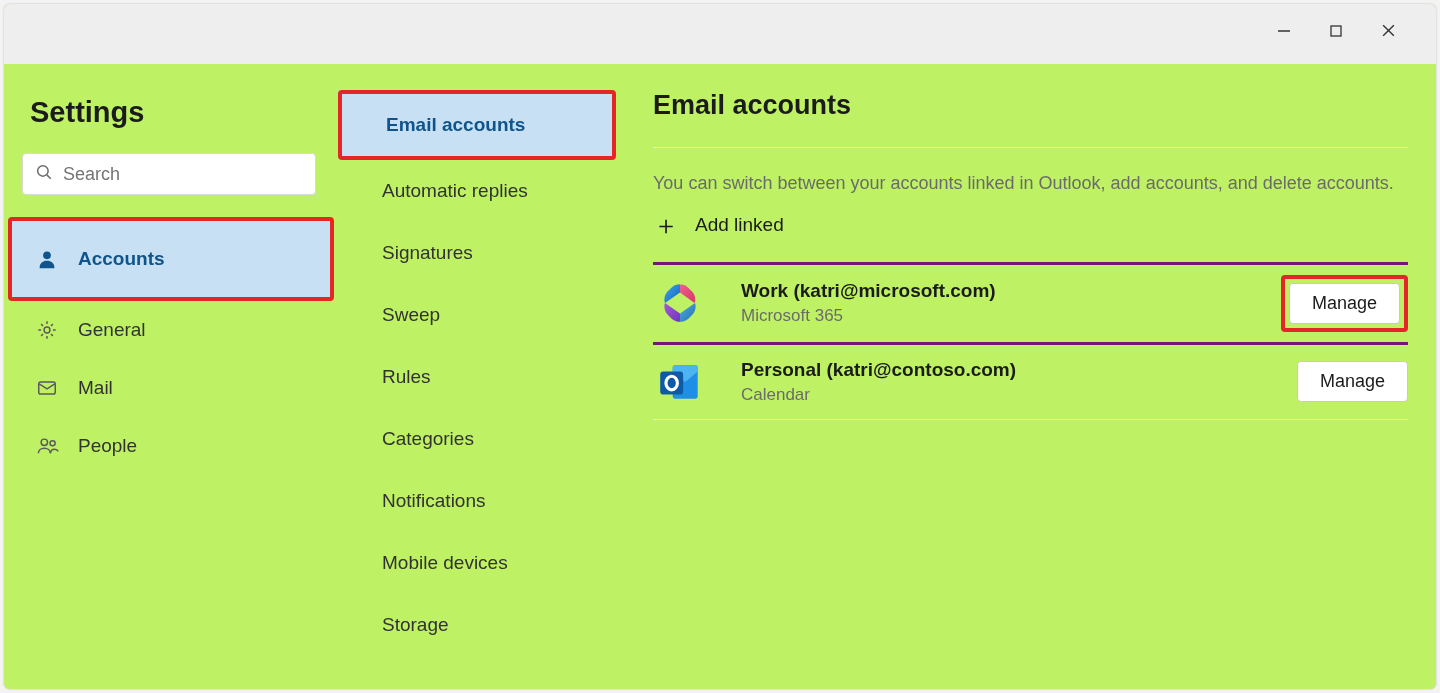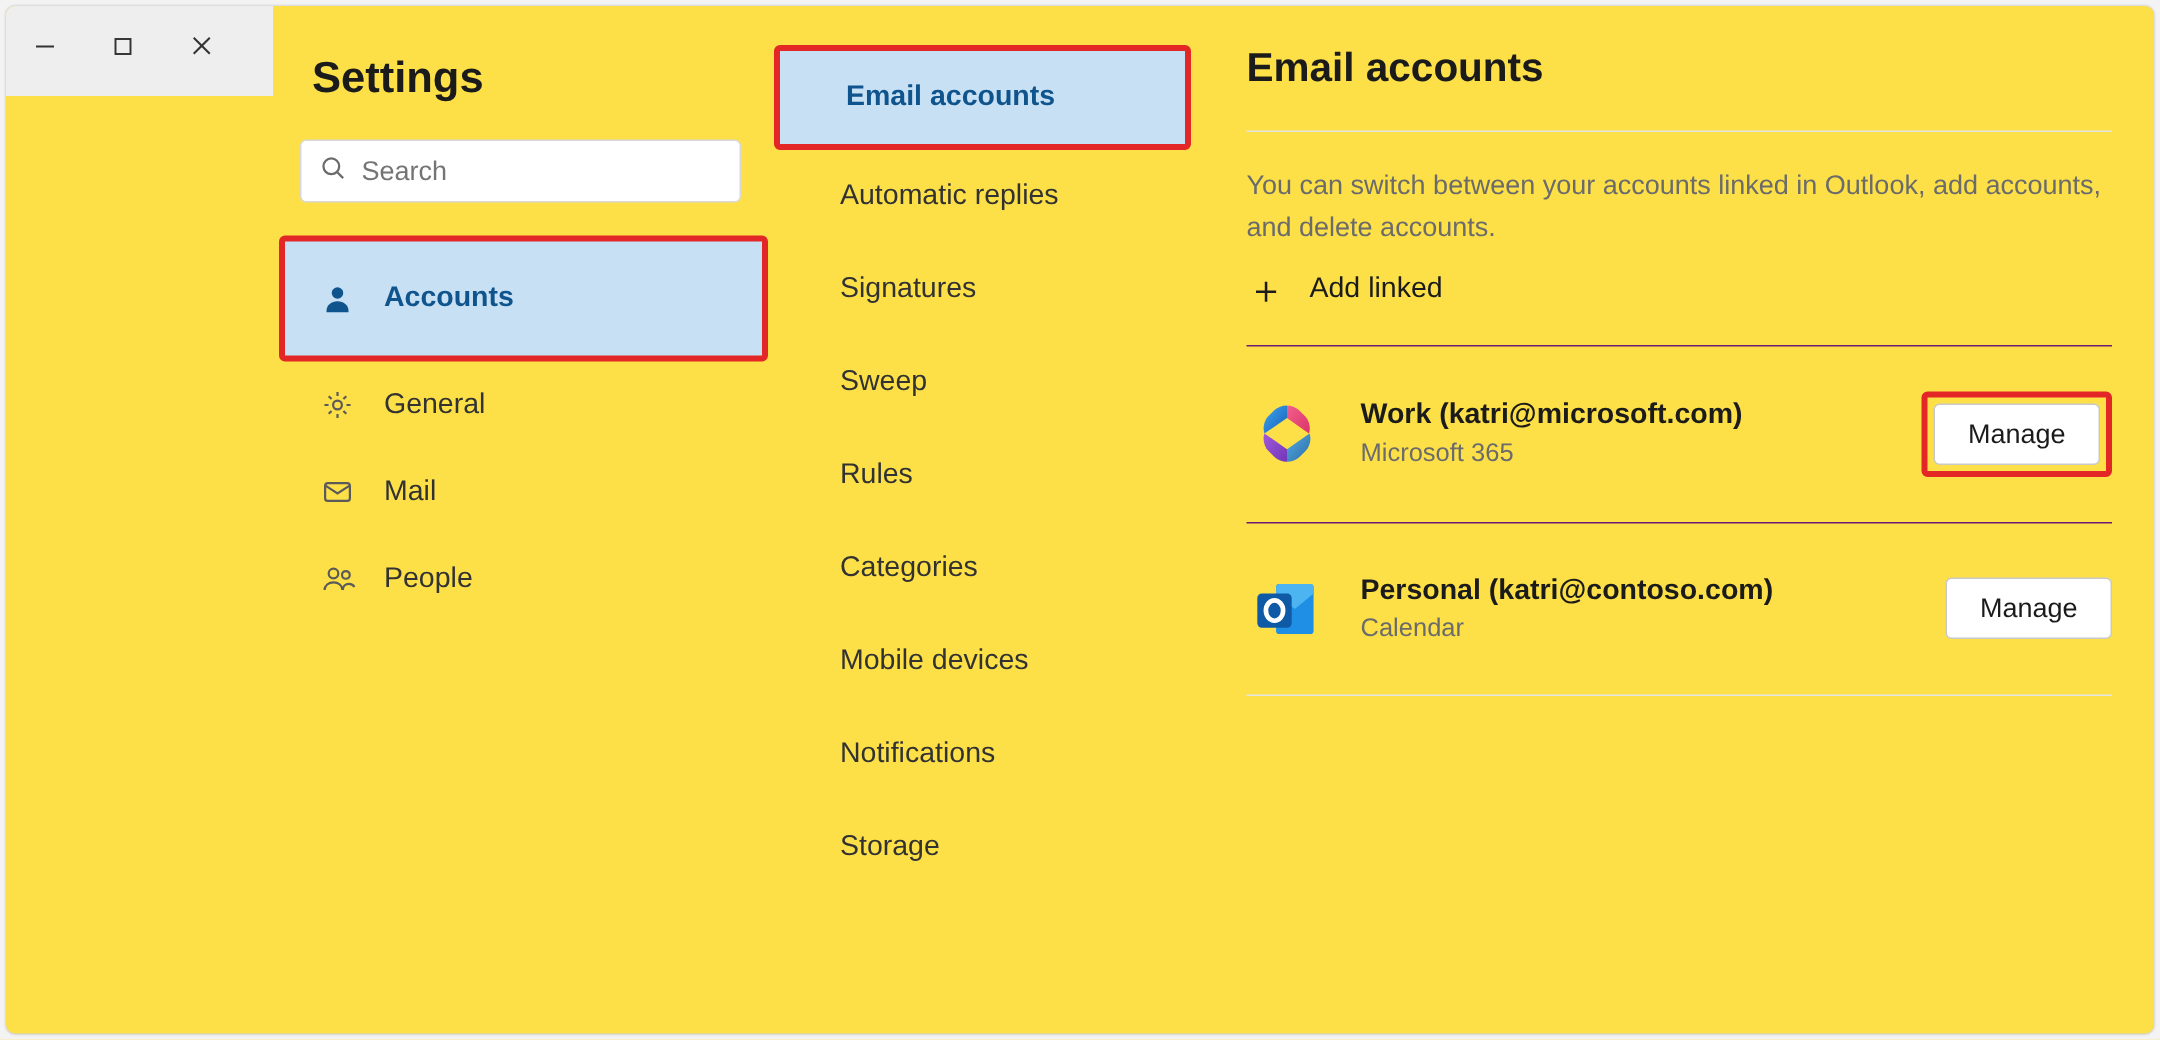--- a/index.html
+++ b/index.html
@@ -1,25 +1,25 @@
 <!DOCTYPE html>
 <html><head>
 <meta charset="utf-8">
 <style>
   * { box-sizing: border-box; margin: 0; padding: 0; }
   html, body { width: 1440px; height: 693px; font-family: "Segoe UI", Arial, sans-serif; background: #f3f3f3; color: #1a1a1a; }
   
   .window {
     position: absolute;
     top: 4px; left: 4px; right: 4px; bottom: 4px;
-    background: #fde047;
+    background: #bef264;
     border-radius: 6px;
     overflow: hidden;
     display: flex;
-    flex-direction: row;
+    flex-direction: column;
     box-shadow: 0 0 2px rgba(0,0,0,0.25);
   }
   
   .titlebar {
     height: 60px;
     background: #eeeeee;
     display: flex;
     justify-content: flex-end;
     align-items: flex-start;
     padding-top: 18px;
@@ -137,23 +137,23 @@
     gap: 16px;
     font-size: 19px;
     color: #1b1b1b;
     margin-bottom: 24px;
   }
   .plus { font-size: 26px; font-weight: 300; line-height: 1; }
   
   .account-row {
     display: flex;
     align-items: center;
-    padding: 30px 0;
-    border-top: 1px solid #701a75;
-    gap: 22px;
+    padding: 10px 0;
+    border-top: 3px solid #701a75;
+    gap: 34px;
   }
   .acct-logo { width: 54px; height: 54px; display: flex; align-items: center; justify-content: center; }
   .acct-info { flex: 1; }
   .acct-title { font-size: 19px; font-weight: 600; color: #1b1b1b; margin-bottom: 4px; }
   .acct-sub { font-size: 17px; color: #6b6b6b; }
   .manage-btn {
     font-size: 18px;
     color: #1b1b1b;
     background: #ffffff;
     border: 1px solid #c9c9c9;
@@ -258,24 +258,24 @@
       <div class="sub-item">
         <span>Sweep</span>
       </div>
       <div class="sub-item">
         <span>Rules</span>
       </div>
       <div class="sub-item">
         <span>Categories</span>
       </div>
       <div class="sub-item">
+        <span>Notifications</span>
+      </div>
+      <div class="sub-item">
         <span>Mobile devices</span>
-      </div>
-      <div class="sub-item">
-        <span>Notifications</span>
       </div>
       <div class="sub-item">
         <span>Storage</span>
       </div>
     </div>
 
     <div class="col3">
       <h2>Email accounts</h2>
       <div class="divider"></div>
       <div class="desc">You can switch between your accounts linked in Outlook, add accounts, and delete accounts.</div>

